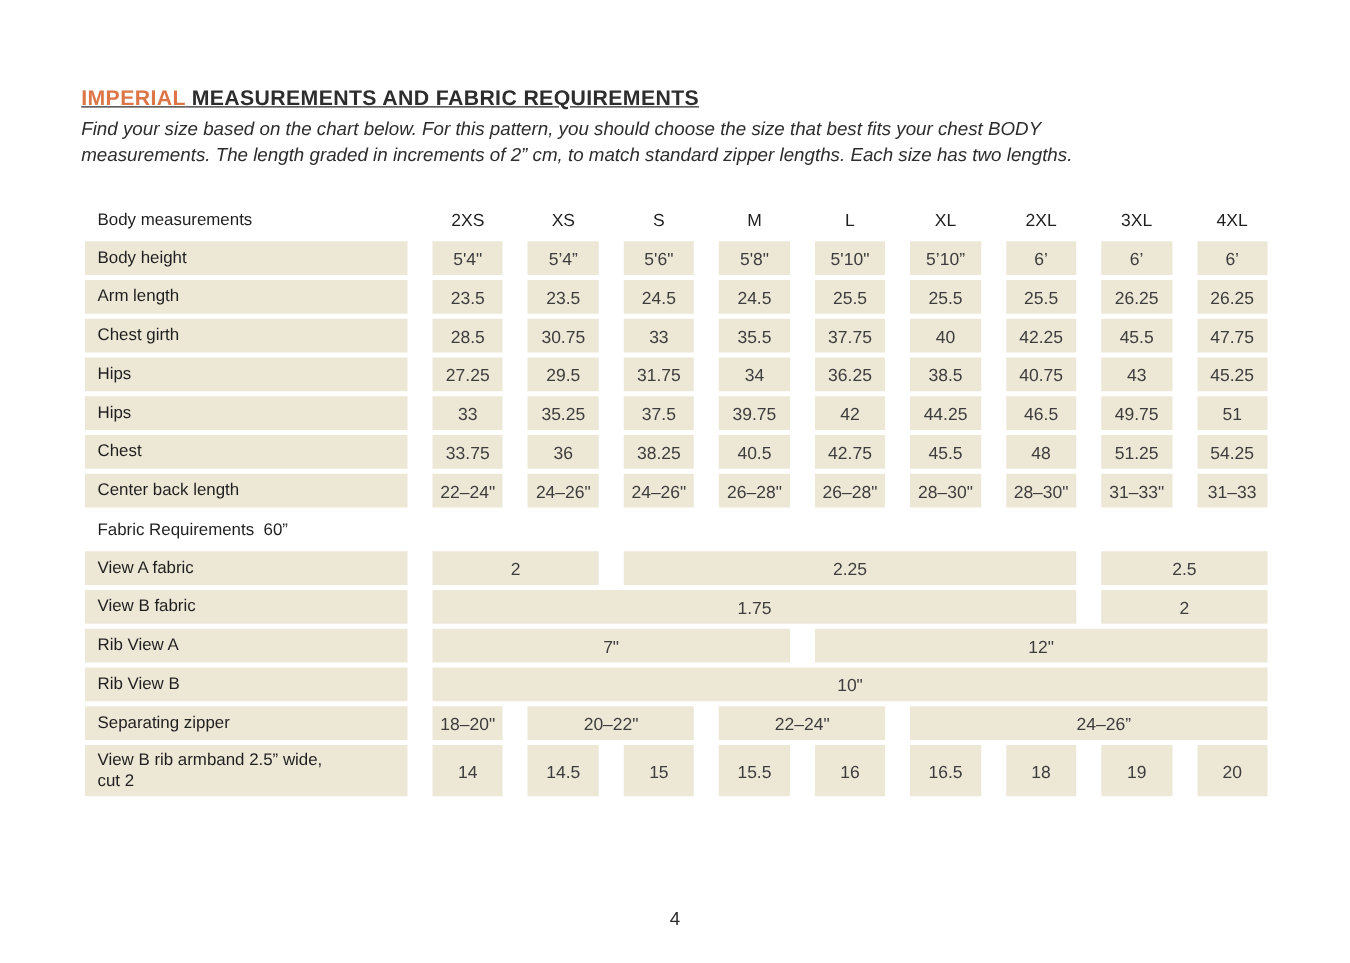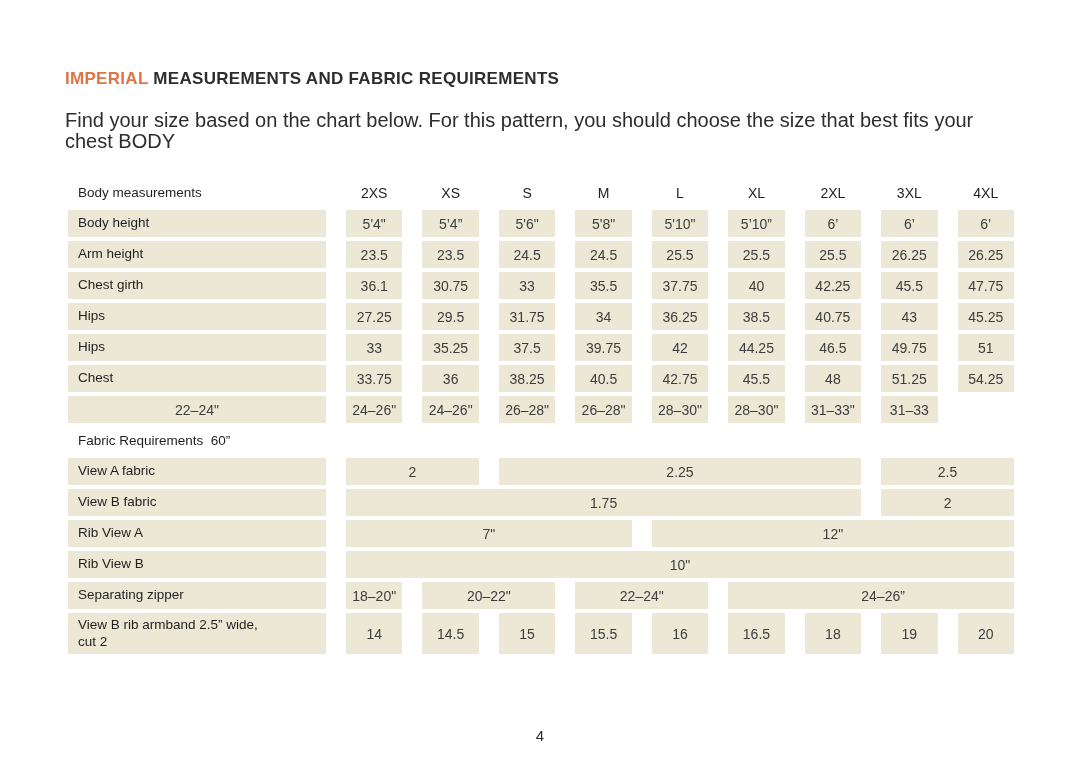--- a/index.html
+++ b/index.html
@@ -15,28 +15,30 @@
     background: #ffffff;
   }
   .content { padding: 68px 65px 0 65px; }
 
   .title {
     font-size: 17px;
     font-weight: 700;
     letter-spacing: 0.3px;
     color: #2d2d2d;
     line-height: 22px;
+    text-decoration: underline;
   }
   .title .accent { color: var(--accent, #dd7647); }
 
   .intro {
-    margin-top: 20px;
-    font-size: 20px;
+    margin-top: 3px;
+    font-size: 15px;
     line-height: 21px;
     color: #2d2d2d;
+    font-style: italic;
   }
 
   .size-table {
     margin-top: 27px;
     margin-left: 3px;
     width: 946px;
   }
   .t-row {
     display: grid;
     grid-template-columns: 258px repeat(9, 1fr);
@@ -86,20 +88,21 @@
 </head>
 <body>
 
 <div class="page">
   <div class="content">
 
     <h1 class="title"><span class="accent">IMPERIAL</span><span> MEASUREMENTS AND FABRIC REQUIREMENTS</span></h1>
 
     <div class="intro">
       <div>Find your size based on the chart below. For this pattern, you should choose the size that best fits your chest BODY</div>
+      <div>measurements. The length graded in increments of 2” cm, to match standard zipper lengths. Each size has two lengths.</div>
     </div>
 
     <div class="size-table">
         <div class="t-row header-row">
           <div class="cell h-label">Body measurements</div>
           <div class="cell h-size">2XS</div>
           <div class="cell h-size">XS</div>
           <div class="cell h-size">S</div>
           <div class="cell h-size">M</div>
           <div class="cell h-size">L</div>
@@ -114,34 +117,34 @@
           <div class="cell value-cell">5’4”</div>
           <div class="cell value-cell">5'6"</div>
           <div class="cell value-cell">5'8"</div>
           <div class="cell value-cell">5'10"</div>
           <div class="cell value-cell">5’10”</div>
           <div class="cell value-cell">6’</div>
           <div class="cell value-cell">6’</div>
           <div class="cell value-cell">6’</div>
         </div>
         <div class="t-row data-row">
-          <div class="cell label-cell">Arm height</div>
+          <div class="cell label-cell">Arm length</div>
           <div class="cell value-cell">23.5</div>
           <div class="cell value-cell">23.5</div>
           <div class="cell value-cell">24.5</div>
           <div class="cell value-cell">24.5</div>
           <div class="cell value-cell">25.5</div>
           <div class="cell value-cell">25.5</div>
           <div class="cell value-cell">25.5</div>
           <div class="cell value-cell">26.25</div>
           <div class="cell value-cell">26.25</div>
         </div>
         <div class="t-row data-row">
           <div class="cell label-cell">Chest girth</div>
-          <div class="cell value-cell">36.1</div>
+          <div class="cell value-cell">28.5</div>
           <div class="cell value-cell">30.75</div>
           <div class="cell value-cell">33</div>
           <div class="cell value-cell">35.5</div>
           <div class="cell value-cell">37.75</div>
           <div class="cell value-cell">40</div>
           <div class="cell value-cell">42.25</div>
           <div class="cell value-cell">45.5</div>
           <div class="cell value-cell">47.75</div>
         </div>
         <div class="t-row data-row">
@@ -174,20 +177,21 @@
           <div class="cell value-cell">36</div>
           <div class="cell value-cell">38.25</div>
           <div class="cell value-cell">40.5</div>
           <div class="cell value-cell">42.75</div>
           <div class="cell value-cell">45.5</div>
           <div class="cell value-cell">48</div>
           <div class="cell value-cell">51.25</div>
           <div class="cell value-cell">54.25</div>
         </div>
         <div class="t-row data-row">
+          <div class="cell label-cell">Center back length</div>
           <div class="cell value-cell">22–24"</div>
           <div class="cell value-cell">24–26"</div>
           <div class="cell value-cell">24–26"</div>
           <div class="cell value-cell">26–28"</div>
           <div class="cell value-cell">26–28"</div>
           <div class="cell value-cell">28–30"</div>
           <div class="cell value-cell">28–30"</div>
           <div class="cell value-cell">31–33"</div>
           <div class="cell value-cell">31–33</div>
         </div>

